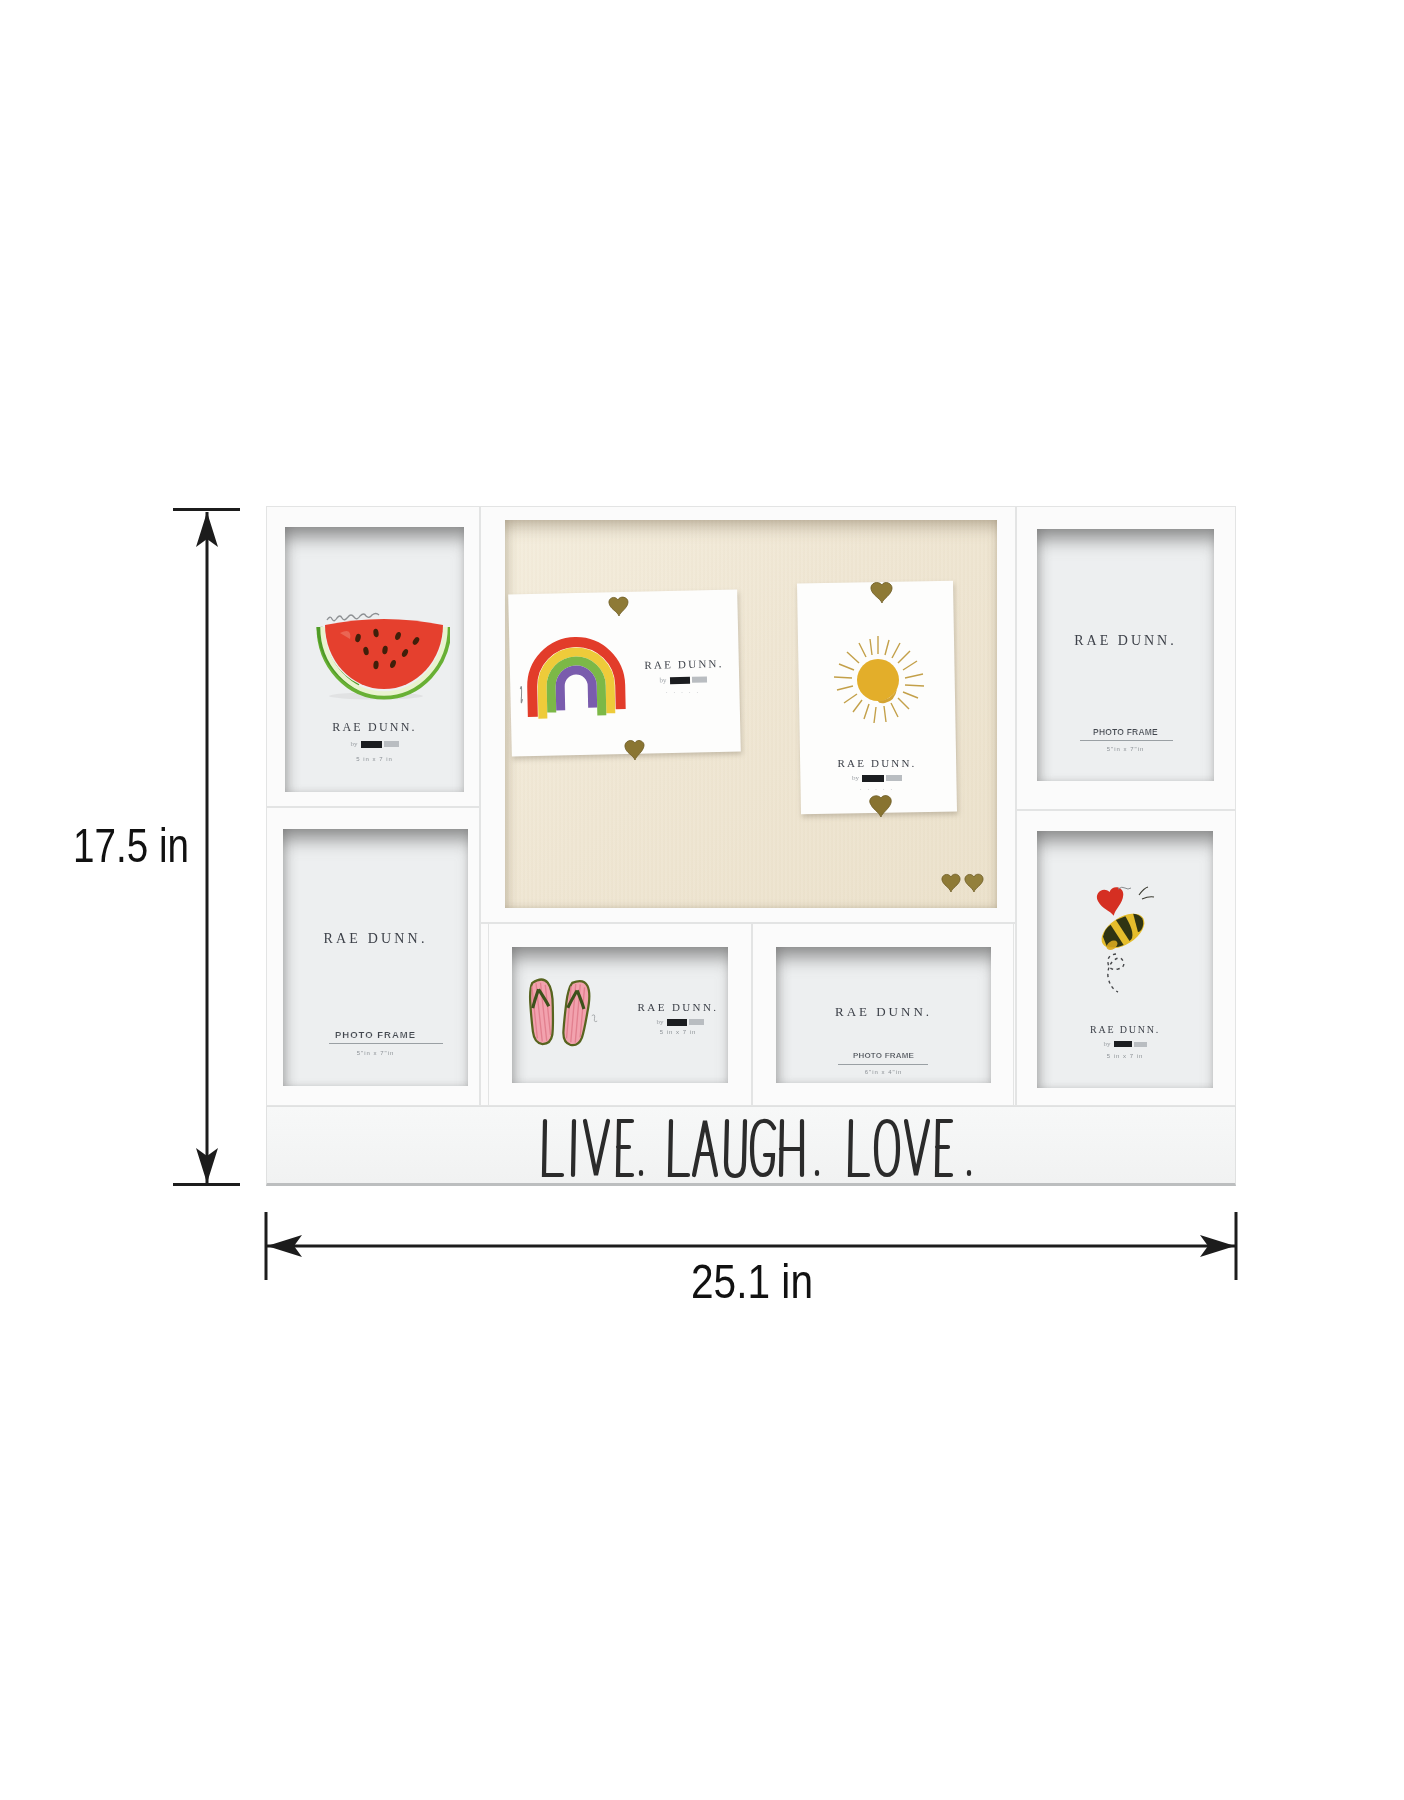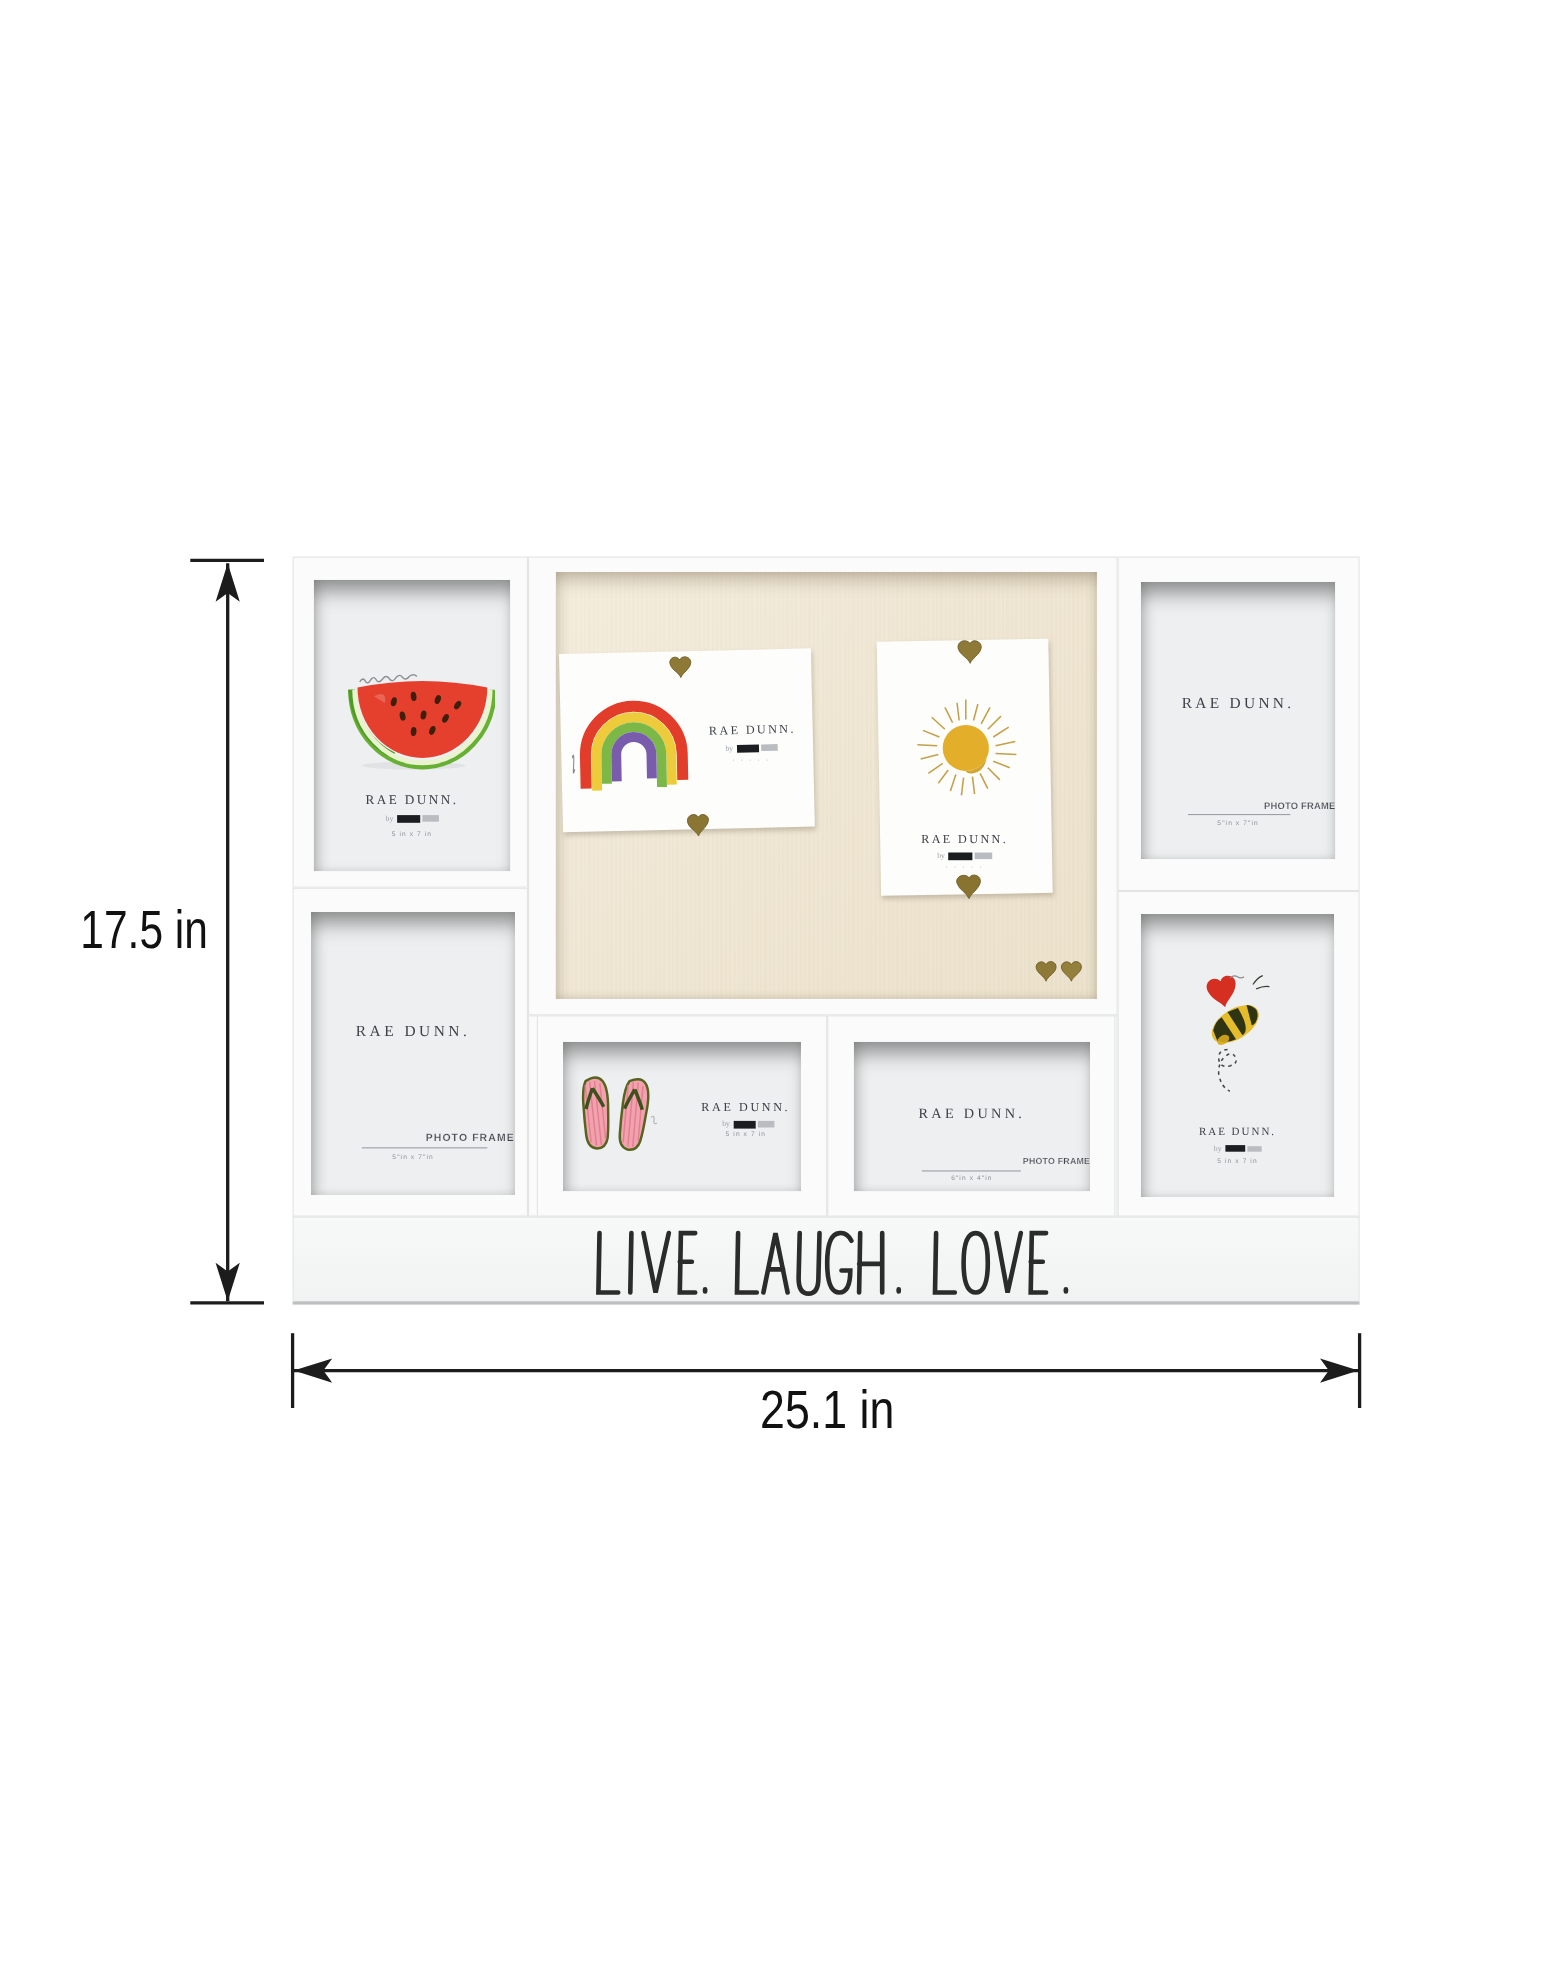--- a/index.html
+++ b/index.html
@@ -3,21 +3,21 @@
 <meta charset="utf-8">
 <style>
   html,body{margin:0;padding:0;background:#fff;}
   #page{position:relative;width:1404px;height:1800px;background:#ffffff;overflow:hidden;
         font-family:"Liberation Sans",sans-serif;}
   .abs{position:absolute;}
   .frame{position:absolute;background:#fbfbfb;border:1px solid #e3e4e4;box-sizing:border-box;}
   .win{position:absolute;background:#edeff0;box-sizing:border-box;
        box-shadow:inset 0 18px 18px -8px rgba(95,95,95,.68), inset 10px 0 12px -7px rgba(115,115,115,.42), inset -5px 0 9px -6px rgba(125,125,125,.28), inset 0 -5px 9px -6px rgba(125,125,125,.28);}
   .raedunn{position:absolute;font-family:"Liberation Serif",serif;color:#3d4149;text-align:center;white-space:nowrap;}
-  .photoframe{position:absolute;font-family:"Liberation Sans",sans-serif;color:#41464d;text-align:right;white-space:nowrap;font-weight:bold;-webkit-text-stroke:0.2px #eef0f1;}
+  .photoframe{position:absolute;font-family:"Liberation Sans",sans-serif;color:#41464d;text-align:center;white-space:nowrap;font-weight:bold;-webkit-text-stroke:0.2px #eef0f1;}
   .uline{position:absolute;height:1px;background:#9aa0a4;}
   .tiny{position:absolute;color:#8b9095;text-align:center;white-space:nowrap;}
   .byrow{position:absolute;display:flex;align-items:center;justify-content:center;}
   .byrow .by{font-size:7px;color:#9a9fa4;margin-right:3px;font-family:"Liberation Serif",serif;}
   .byrow .bb{display:inline-block;background:#1b1d20;}
   .byrow .gb{display:inline-block;background:#b9bdc1;margin-left:2px;}
   .card{position:absolute;background:#fdfdfc;box-shadow:1px 3px 5px rgba(120,110,90,.35);}
 </style>
 </head>
 <body>

